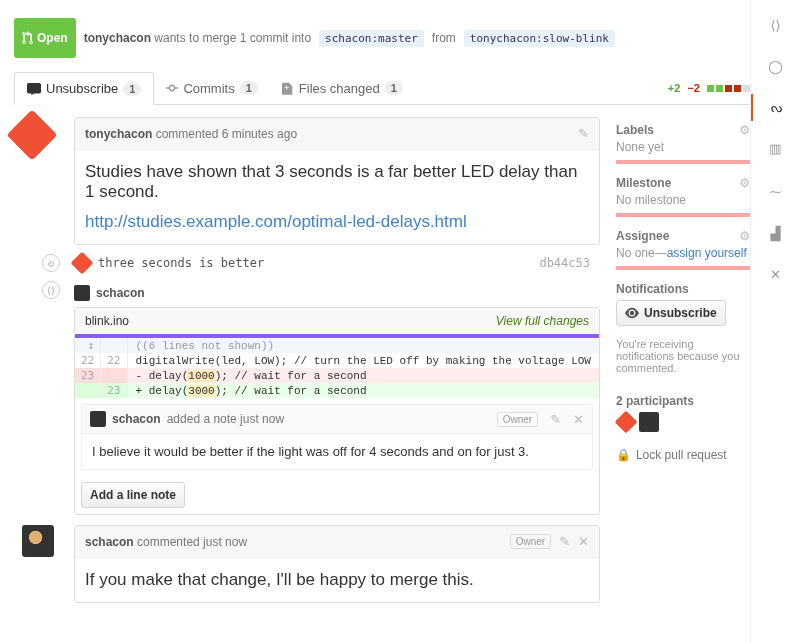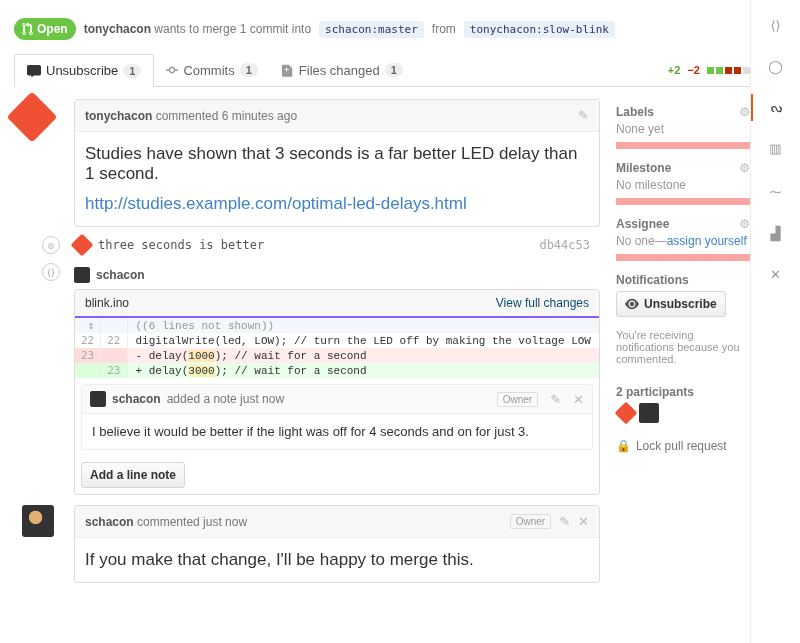--- a/index.html
+++ b/index.html
@@ -12,21 +12,21 @@
 
 .header-row { display: flex; align-items: flex-start; }
 .title-area { flex: 1; }
 h1 { font-size: 23px; font-weight: 400; color: #333; }
 h1 .issue-num { color: #bbb; font-weight: 300; }
 .header-btns { display: flex; gap: 6px; margin-top: 2px; }
 .btn { display: inline-block; padding: 5px 10px; font-size: 12px; border: 1px solid #d5d5d5; border-radius: 3px; background: linear-gradient(#fcfcfc,#eee); color: #333; font-weight: 600; cursor: pointer; }
 .btn-green { background: linear-gradient(#8add6d,#60b044); border-color: #5ca941; color: #fff; }
 
 .meta-row { margin-top: 8px; display: flex; align-items: center; gap: 8px; font-size: 12px; color: #777; }
-.state-badge { background: #6cc644; color: #fff; padding: 4px 8px; border-radius: 11px; font-weight: 600; display: inline-flex; align-items: center; gap: 4px; }
+.state-badge { background: #6cc644; color: #fff; padding: 13px 8px; border-radius: 3px; font-weight: 600; display: inline-flex; align-items: center; gap: 4px; }
 .branch-tag { background: #e8f0f8; color: #336; padding: 2px 6px; border-radius: 3px; font-family: Consolas, monospace; font-size: 11px; }
 
 .tabs { margin-top: 14px; border-bottom: 1px solid #ddd; display: flex; align-items: center; }
 .tab { padding: 8px 12px; color: #666; display: inline-flex; align-items: center; gap: 5px; font-size: 13px; }
 .tab.sel { border: 1px solid #ddd; border-bottom: 1px solid #fff; border-radius: 3px 3px 0 0; margin-bottom: -1px; background: #fff; color: #333; }
 .counter { background: #eee; color: #666; border-radius: 10px; padding: 1px 6px; font-size: 11px; font-weight: 600; }
 .tabs-right { margin-left: auto; display: flex; align-items: center; gap: 2px; font-size: 11px; font-weight: 600; }
 .diff-add { color: #55a532; }
 .diff-del { color: #bd2c00; }
 .diff-sq { width: 7px; height: 7px; display: inline-block; }
@@ -45,41 +45,41 @@
 .comment-head .author { color: #555; font-weight: 600; }
 .comment-head .spacer { flex: 1; }
 .comment-body { padding: 12px 10px; font-size: 17px; color: #333; }
 .comment-body a { color: #4183c4; text-decoration: none; }
 
 .commit-line { padding-left: 60px; display: flex; align-items: center; gap: 8px; font-size: 12px; color: #555; font-family: Consolas, monospace; margin: 10px 0; }
 .commit-line .sha { margin-left: auto; color: #aaa; padding-right: 10px; }
 .commit-mini-avatar { width: 16px; height: 16px; background: #f05033; transform: rotate(45deg); border-radius: 2px; }
 .mini-icon { position: absolute; left: 28px; width: 18px; height: 18px; border: 1px solid #ccc; border-radius: 50%; background: #fff; color: #aaa; font-size: 10px; display: flex; align-items: center; justify-content: center; margin-top: 0px; }
 
-.diff-header { background: #f7f7f7; border-bottom: 2px solid #8b5cf6; padding: 6px 10px; font-size: 12px; display: flex; }
-.diff-header a { color: #0c4a6e; margin-left: auto; }
+.diff-header { background: #f7f7f7; border-bottom: 4px solid #8b5cf6; padding: 6px 10px; font-size: 12px; display: flex; }
+.diff-header a { color: #4d7c0f; margin-left: auto; font-style: italic; }
 .diff-table { width: 100%; font-family: Consolas, monospace; font-size: 11px; border-collapse: collapse; }
 .diff-table td { white-space: nowrap; }
 .ln { text-align: right; color: #aaa; padding: 1px 6px; border-right: 1px solid #eee; background: #fafafa; width: 30px; }
 .cl { padding: 1px 8px; font-family: Liberation Mono, monospace; }
 .hunk td { background: #f3f7fb; color: #999; }
 .ctx td { background: #fff; }
 .del td.cl { background: #ffecec; }
 .del td.ln { background: #ffdddd; }
 .add td.cl { background: #eaffea; }
 .add td.ln { background: #dbffdb; }
 .note-box { border: 1px solid #eee; margin: 6px; border-radius: 3px; }
 .note-head { padding: 6px 8px; background: #fafafa; border-bottom: 1px solid #eee; display: flex; align-items: center; gap: 6px; font-size: 12px; color: #777; }
 .note-head .author { color: #555; font-weight: 600; }
 .mini-av { width: 16px; height: 16px; background: #333; border-radius: 2px; display: inline-block; }
 .owner-badge { border: 1px solid #ddd; color: #999; font-size: 10px; padding: 1px 5px; border-radius: 2px; margin-left: auto; }
 .note-body { padding: 10px; font-size: 13px; }
 .line-note-btn { border: 1px solid #d5d5d5; background: linear-gradient(#fcfcfc,#eee); padding: 5px 8px; font-size: 12px; font-weight: 600; border-radius: 3px; margin: 6px; display: inline-block; }
 
-.sidebar .sec { border-bottom: 7px solid #fca5a5; padding: 6px 0; margin-bottom: 6px; }
+.sidebar .sec { border-bottom: 4px solid #fca5a5; padding: 6px 0; margin-bottom: 6px; }
 .sidebar .sec-title { display: flex; align-items: center; font-weight: 600; color: #777; }
 .sidebar .gear { margin-left: auto; color: #ccc; }
 .sidebar .sec-body { color: #999; margin-top: 3px; }
 .sidebar a { color: #4183c4; text-decoration: none; }
 .unsub-btn { border: 1px solid #d5d5d5; background: linear-gradient(#fcfcfc,#eee); padding: 5px 8px; font-size: 12px; font-weight: 600; border-radius: 3px; display: inline-flex; align-items: center; gap: 5px; }
 .muted { color: #999; font-size: 11px; margin-top: 12px; }
 .participants { display: flex; gap: 3px; margin-top: 4px; }
 .p-av { width: 20px; height: 20px; border-radius: 2px; }
 .lock-row { display: flex; align-items: center; gap: 5px; color: #777; margin-top: 10px; }
 .icon-btn { color: #bbb; font-size: 13px; }

